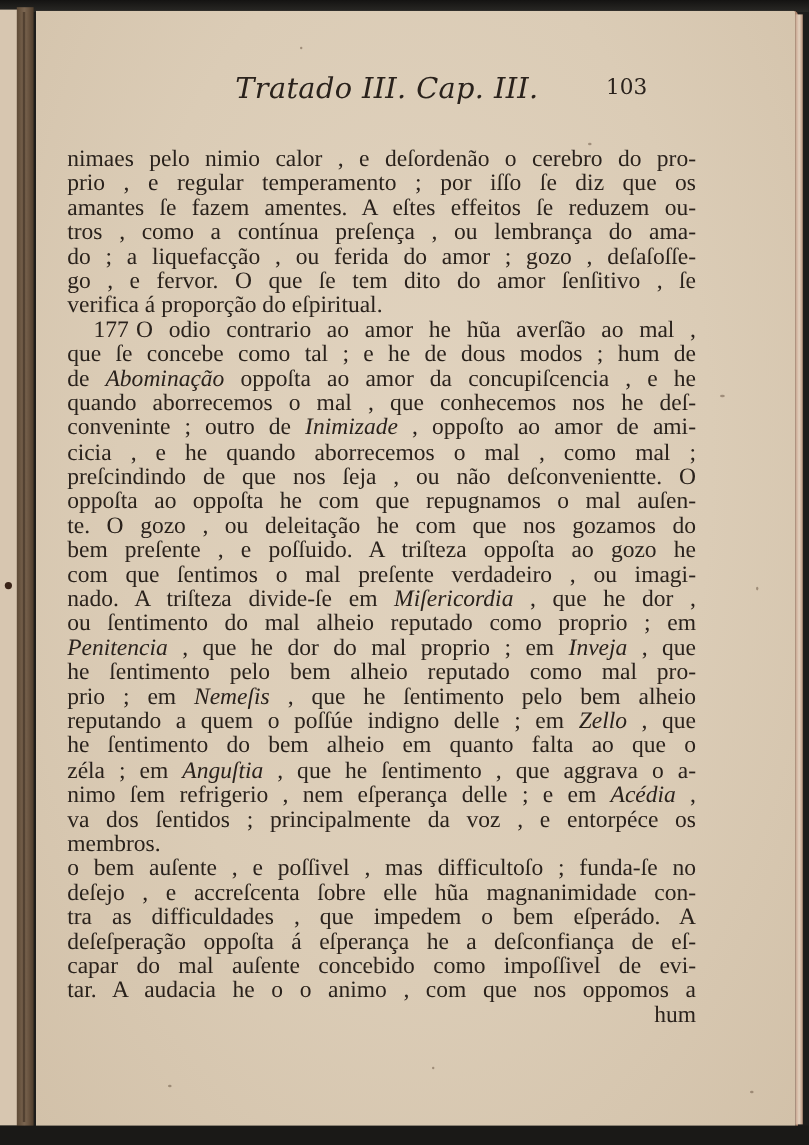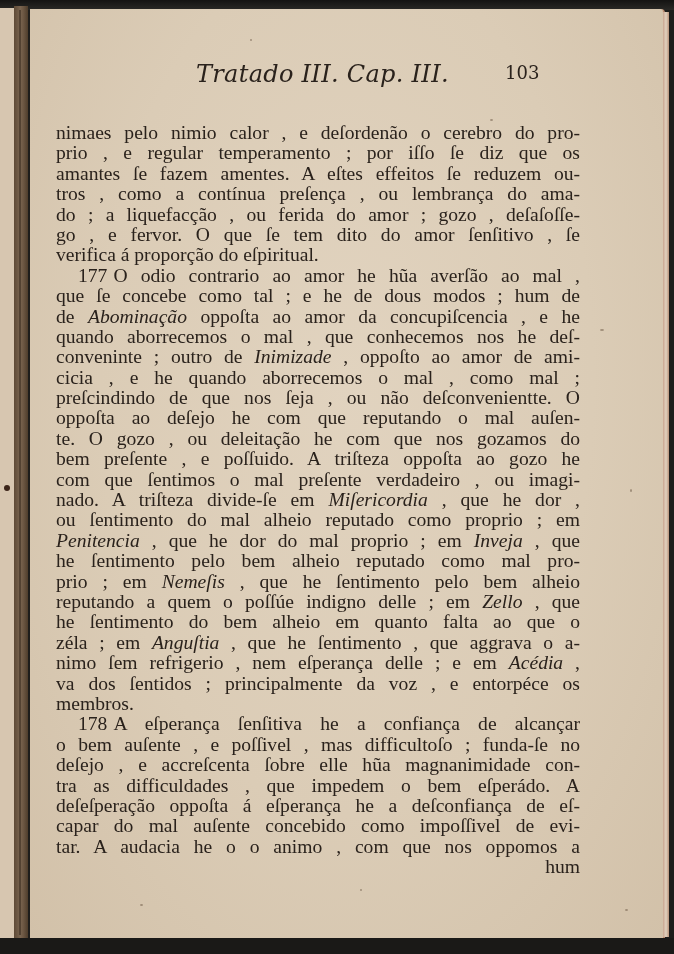--- a/index.html
+++ b/index.html
@@ -166,36 +166,35 @@
       <span class="line"><span>do ; a liquefacção , ou ferida do amor ; gozo , deſaſoſſe-</span></span>
       <span class="line"><span>go , e fervor. O que ſe tem dito do amor ſenſitivo , ſe</span></span>
       <span class="line last"><span>verifica á proporção do eſpiritual.</span></span>
       <span class="line indent"><span class="para-num">177</span><span>O odio contrario ao amor he hũa averſão ao mal ,</span></span>
       <span class="line"><span>que ſe concebe como tal ; e he de dous modos ; hum de</span></span>
       <span class="line"><span>de </span><i class="term">Abominação</i><span> oppoſta ao amor da concupiſcencia , e he</span></span>
       <span class="line"><span>quando aborrecemos o mal , que conhecemos nos he deſ-</span></span>
       <span class="line"><span>conveninte ; outro de </span><i class="term">Inimizade</i><span> , oppoſto ao amor de ami-</span></span>
       <span class="line"><span>cicia , e he quando aborrecemos o mal , como mal ;</span></span>
       <span class="line"><span>preſcindindo de que nos ſeja , ou não deſconvenientte. O</span></span>
-      <span class="line"><span>oppoſta ao deſejo he com que reputando o mal auſen-</span></span>
+      <span class="line"><span>oppoſta ao oppoſta he com que repugnamos o mal auſen-</span></span>
       <span class="line"><span>te. O gozo , ou deleitação he com que nos gozamos do</span></span>
       <span class="line"><span>bem preſente , e poſſuido. A triſteza oppoſta ao gozo he</span></span>
       <span class="line"><span>com que ſentimos o mal preſente verdadeiro , ou imagi-</span></span>
       <span class="line"><span>nado. A triſteza divide-ſe em </span><i class="term">Miſericordia</i><span> , que he dor ,</span></span>
       <span class="line"><span>ou ſentimento do mal alheio reputado como proprio ; em</span></span>
       <span class="line"><i class="term">Penitencia</i><span> , que he dor do mal proprio ; em </span><i class="term">Inveja</i><span> , que</span></span>
       <span class="line"><span>he ſentimento pelo bem alheio reputado como mal pro-</span></span>
       <span class="line"><span>prio ; em </span><i class="term">Nemeſis</i><span> , que he ſentimento pelo bem alheio</span></span>
       <span class="line"><span>reputando a quem o poſſúe indigno delle ; em </span><i class="term">Zello</i><span> , que</span></span>
       <span class="line"><span>he ſentimento do bem alheio em quanto falta ao que o</span></span>
       <span class="line"><span>zéla ; em </span><i class="term">Anguſtia</i><span> , que he ſentimento , que aggrava o a-</span></span>
       <span class="line"><span>nimo ſem refrigerio , nem eſperança delle ; e em </span><i class="term">Acédia</i><span> ,</span></span>
       <span class="line"><span>va dos ſentidos ; principalmente da voz , e entorpéce os</span></span>
       <span class="line last"><span>membros.</span></span>
-      <span class="line indent"><span class="para-num">178</span><span>A eſperança ſenſitiva he a confiança de alcançar</span></span>
       <span class="line"><span>o bem auſente , e poſſivel , mas difficultoſo ; funda-ſe no</span></span>
       <span class="line"><span>deſejo , e accreſcenta ſobre elle hũa magnanimidade con-</span></span>
       <span class="line"><span>tra as difficuldades , que impedem o bem eſperádo. A</span></span>
       <span class="line"><span>deſeſperação oppoſta á eſperança he a deſconfiança de eſ-</span></span>
       <span class="line"><span>capar do mal auſente concebido como impoſſivel de evi-</span></span>
       <span class="line"><span>tar. A audacia he o o animo , com que nos oppomos a</span></span>
       <span class="line right">hum</span>
     </div>
 </div>
 

